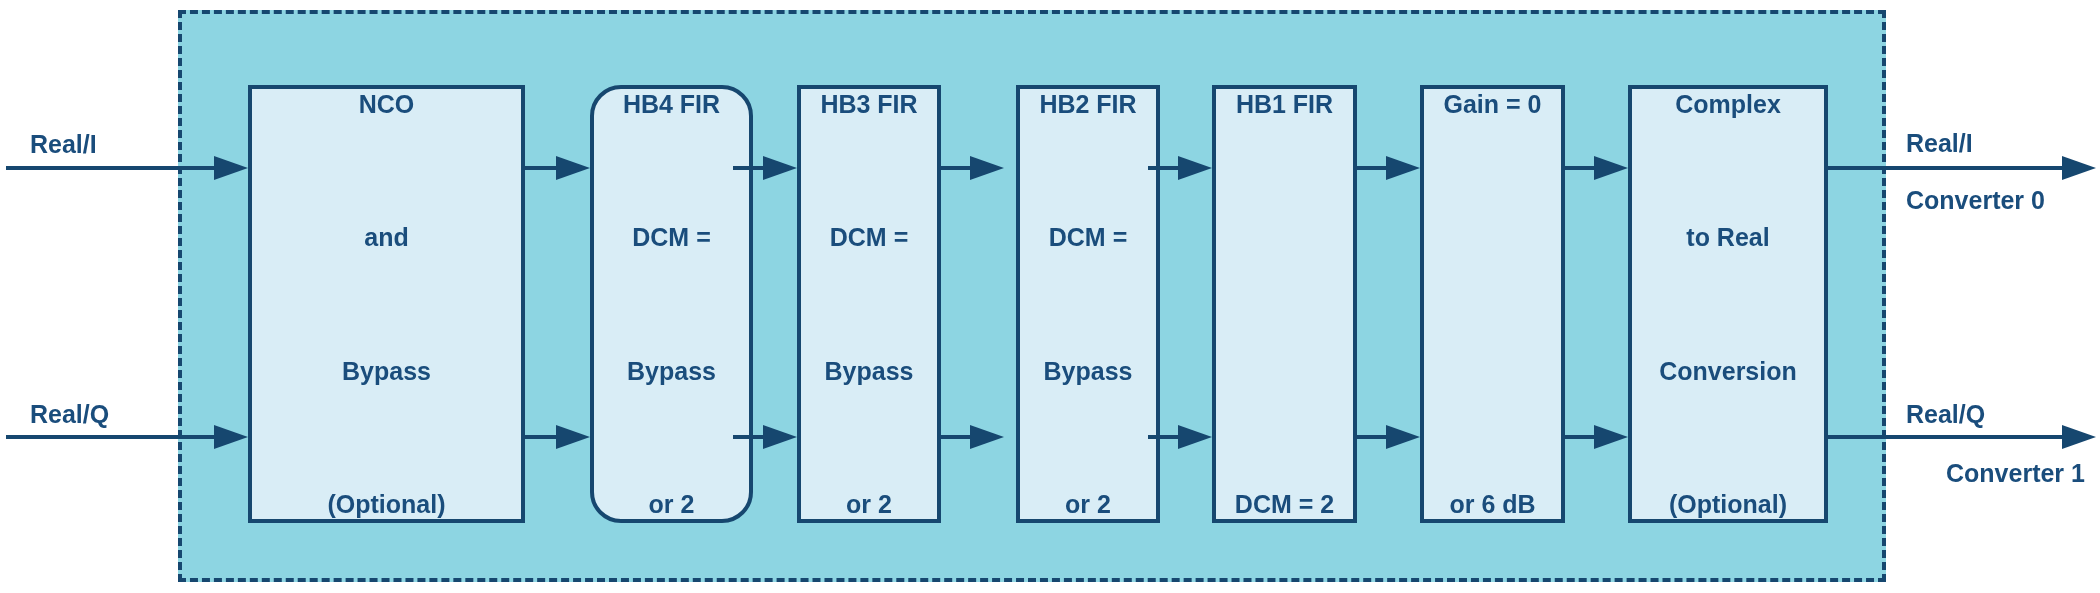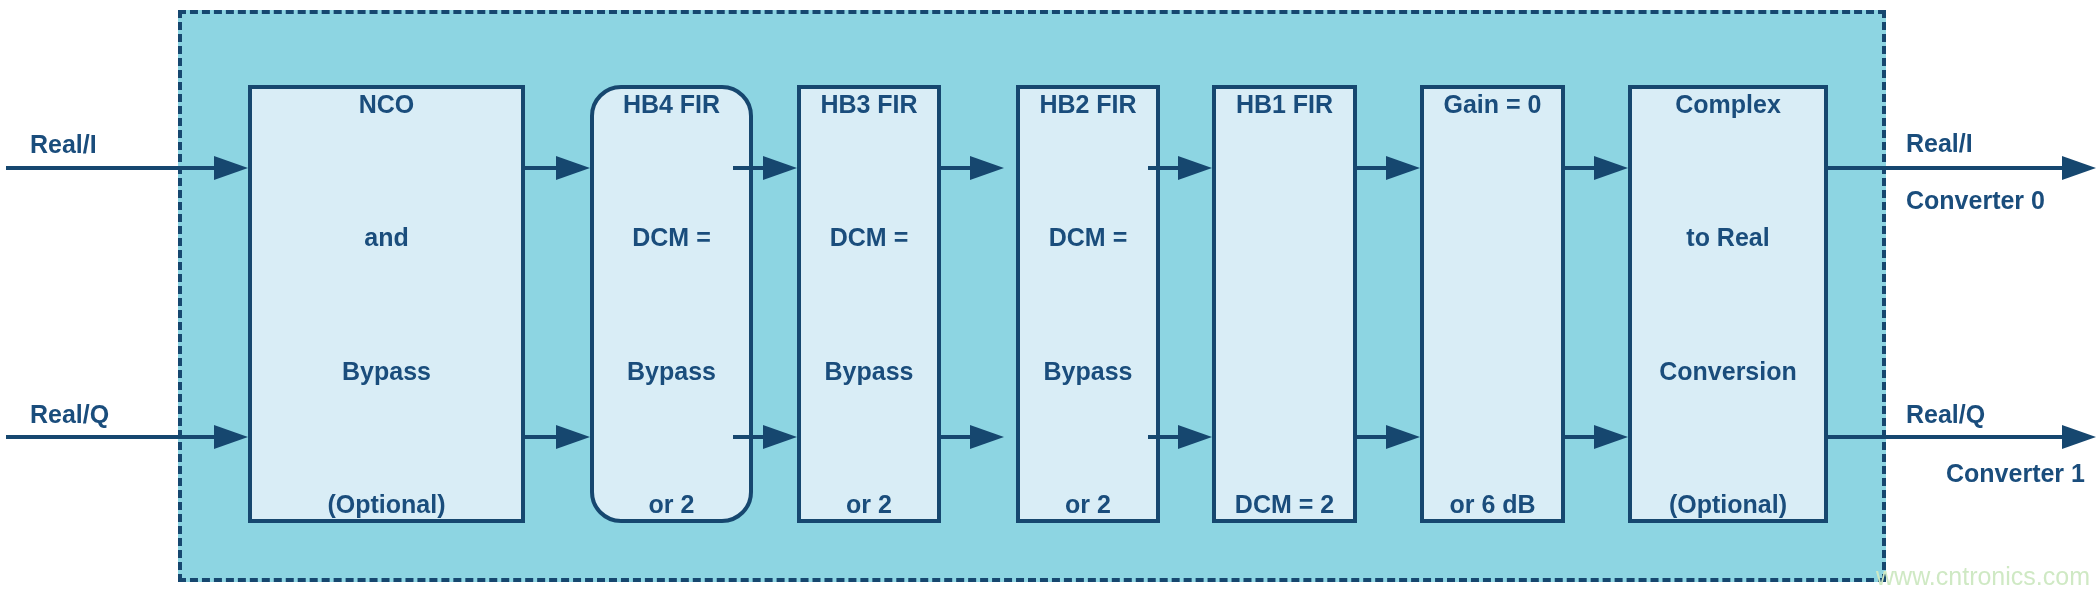--- a/index.html
+++ b/index.html
@@ -204,15 +204,14 @@
   <div class="arrow row-bot a-out">
     <div class="shaft"></div>
     <div class="head"></div>
   </div>
 
   <div class="io-label lbl-out-i">Real/I</div>
   <div class="io-label lbl-out-conv0">Converter 0</div>
   <div class="io-label lbl-out-q">Real/Q</div>
   <div class="io-label lbl-out-conv1">Converter 1</div>
 
-  <div class="watermark">www.cntronics.com</div>
 
 </div>
 
 </body></html>

